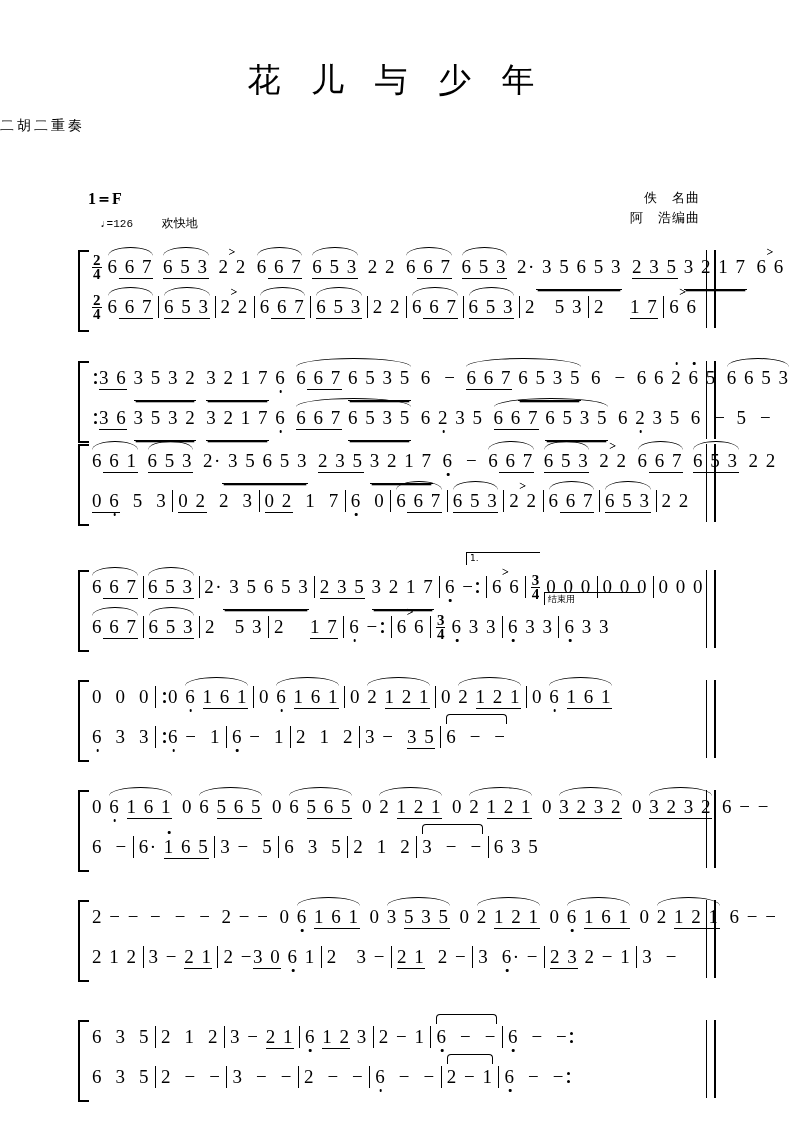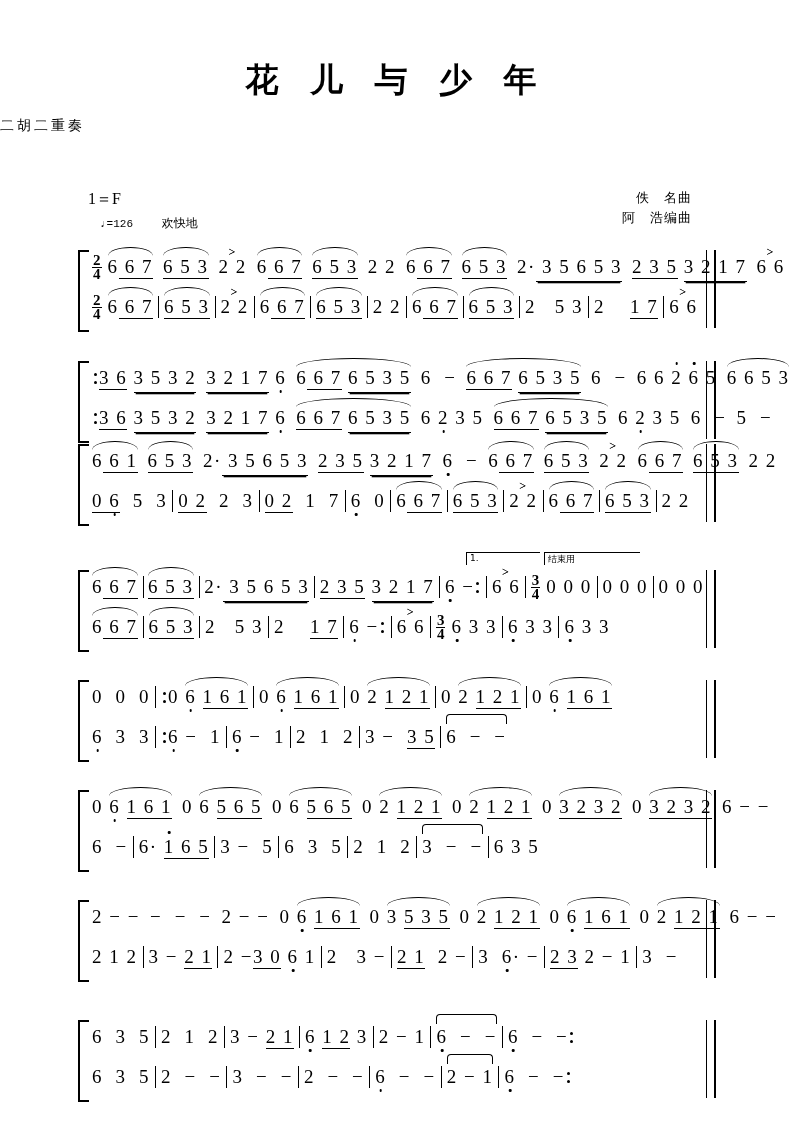--- a/index.html
+++ b/index.html
@@ -12,40 +12,40 @@
     overflow:hidden;
   }
   .page{position:relative;width:792px;height:1121px;}
 
   .title{
     text-align:center;
     font-family:"DejaVu Sans", sans-serif;
     font-size:33px;
     letter-spacing:10px;
     margin-top:58px;
-    font-weight:bold;
+    font-weight:normal;
   }
   .subtitle{
     text-align:left;
     font-family:"DejaVu Sans", sans-serif;
     font-size:14px;
     letter-spacing:3px;
     margin-top:14px;
   }
 
   .key-sig{
     position:absolute;
     left:88px;top:131px;
     font-size:16px;
     font-family:"Liberation Serif", serif;
-    font-weight:normal;
+    font-weight:bold;
   }
   .credits{
     position:absolute;
-    right:100px;top:130px;
+    right:92px;top:130px;
     font-family:"DejaVu Sans", sans-serif;
     font-size:13px;
     line-height:20px;
     text-align:right;
     letter-spacing:1px;
   }
   .tempo{
     position:absolute;
     left:100px;top:157px;
     font-family:Liberation Mono, monospace;
@@ -105,21 +105,21 @@
     flex-direction:column;
     align-items:center;
     line-height:0.85;
     font-size:15px;
     font-weight:bold;
     margin-right:6px;
   }
   .ts .num{border-bottom:1.4px solid #000;padding:0 1px;}
 
   .underline1{border-bottom:1.3px solid #000;padding-bottom:1px;}
-  .underline2{border-bottom:1.3px solid #000;padding-bottom:4px;box-shadow:0 3px 0 -1.7px #000;}
+  .underline2{border-bottom:1.3px solid #000;padding-bottom:12px;box-shadow:0 3px 0 -1.7px #000;}
 
   .slurwrap{position:relative;display:inline-block;}
   .slur{
     position:absolute;
     left:0;right:0;top:-9px;
     height:8px;
     border-top:1.3px solid #000;
     border-radius:50%/100% 100% 0 0;
   }
   .tieline{
@@ -347,21 +347,21 @@
       <span class="bar"></span>
       <span class="notes">2&nbsp;2</span>
     </div>
   </div>
 
   <div class="system" style="top:508px;">
     <div class="brace"></div>
     <div class="endbar"></div>
 
     <div class="volta" style="left:388px;width:70px;"><span>1.</span></div>
-    <div class="volta" style="left:466px;width:92px;"><span>结束用</span></div>
+    <div class="volta" style="left:466px;width:92px;margin-top:40px;"><span>结束用</span></div>
 
     <div class="row upper">
       <span class="slurwrap"><span class="slur"></span><span class="notes">6<span class="underline1">&nbsp;6&nbsp;7</span></span></span>
       <span class="bar"></span>
       <span class="slurwrap"><span class="slur"></span><span class="notes"><span class="underline1">6&nbsp;5&nbsp;3</span></span></span>
       <span class="bar"></span>
       <span class="notes">2·<span class="underline2">&nbsp;3&nbsp;5&nbsp;6&nbsp;5&nbsp;3</span></span>
       <span class="bar"></span>
       <span class="notes"><span class="underline1">2&nbsp;3&nbsp;5</span>&nbsp;<span class="underline2">3&nbsp;2&nbsp;1&nbsp;7</span></span>
       <span class="bar"></span>

